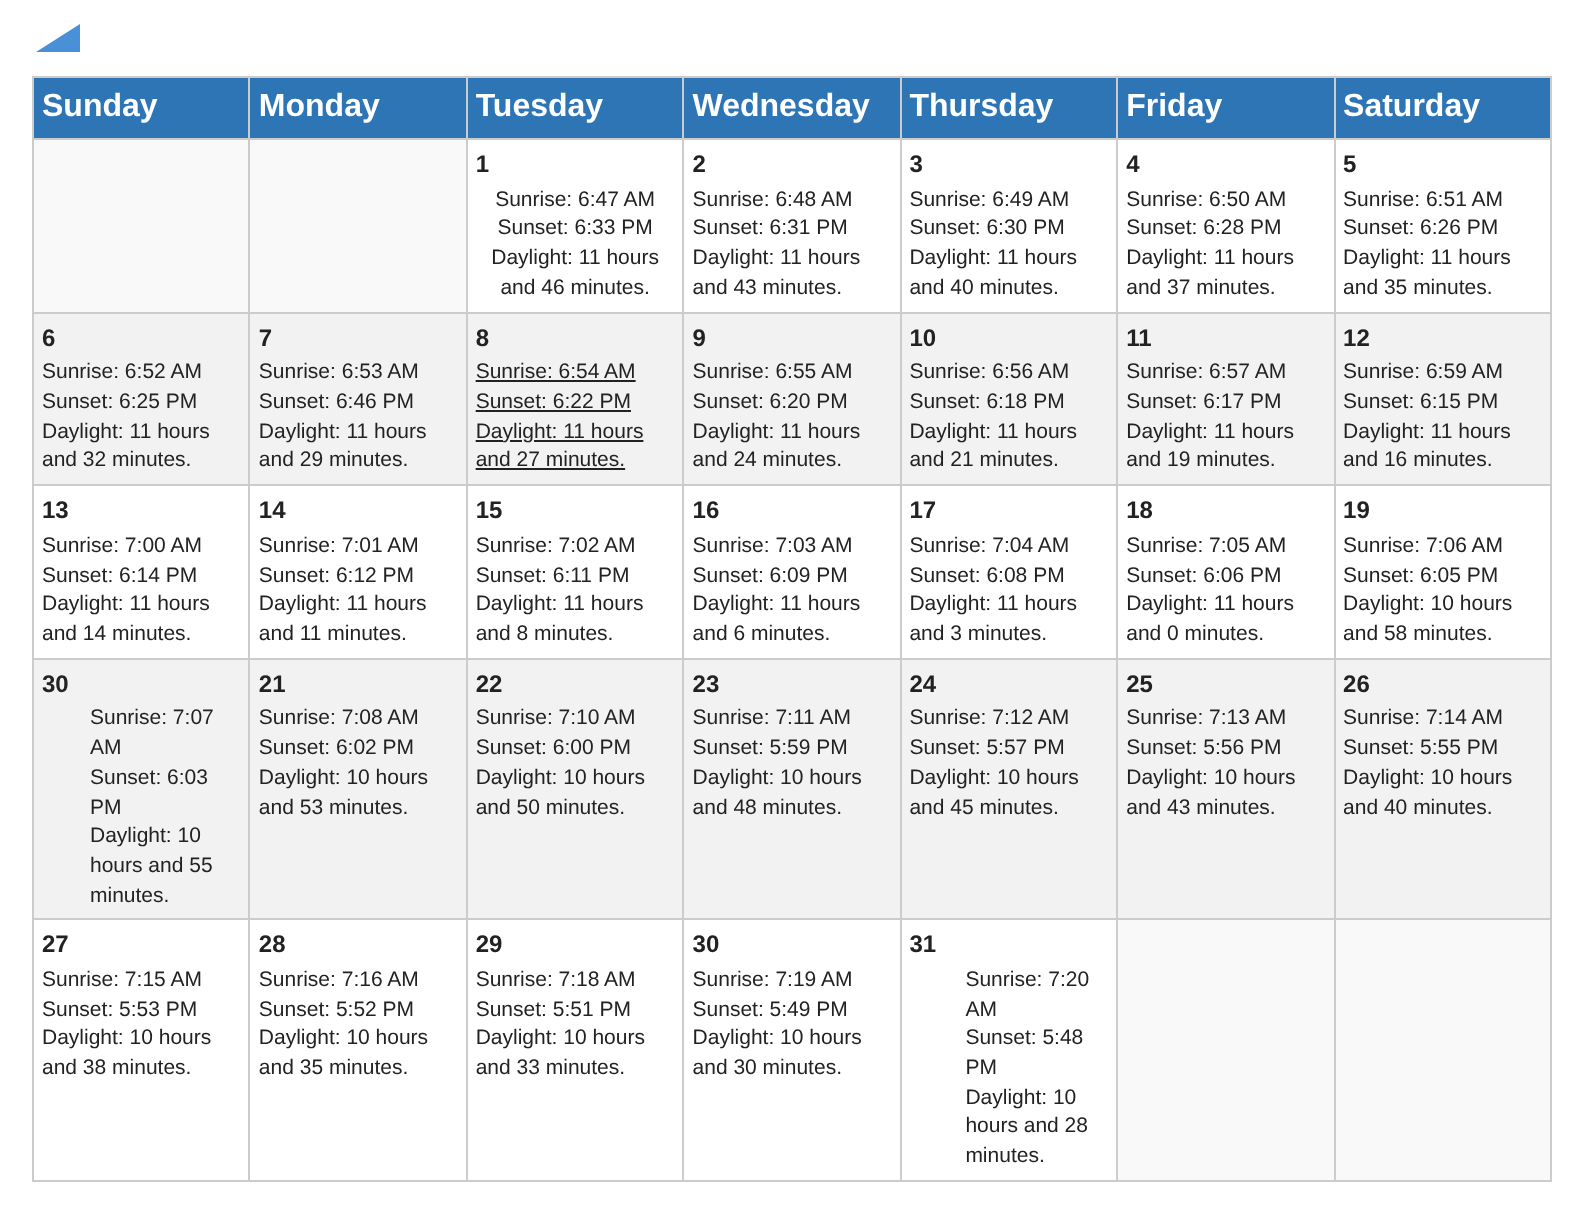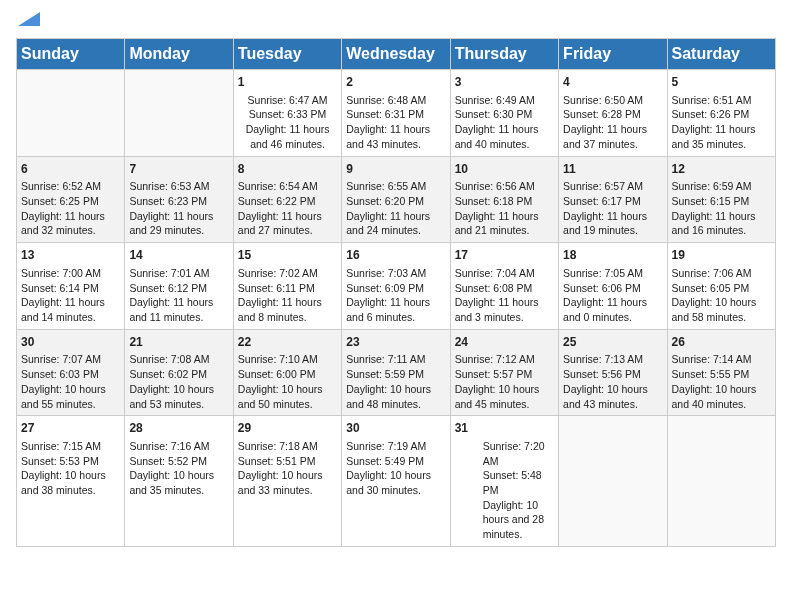--- a/index.html
+++ b/index.html
@@ -158,26 +158,26 @@
       <tr class="row-alt">
         <td>
           <span class="day-number">6</span>
           <div class="day-info" style="white-space: pre-line;">Sunrise: 6:52 AM
 Sunset: 6:25 PM
 Daylight: 11 hours and 32 minutes.</div>
         </td>
         <td>
           <span class="day-number">7</span>
           <div class="day-info" style="white-space: pre-line;">Sunrise: 6:53 AM
-Sunset: 6:23 PM
+Sunset: 6:46 PM
 Daylight: 11 hours and 29 minutes.</div>
         </td>
         <td>
           <span class="day-number">8</span>
-          <div class="day-info" style="white-space: pre-line;">Sunrise: 6:54 AM
+          <div class="day-info" style="white-space: pre-line; text-decoration: underline;">Sunrise: 6:54 AM
 Sunset: 6:22 PM
 Daylight: 11 hours and 27 minutes.</div>
         </td>
         <td>
           <span class="day-number">9</span>
           <div class="day-info" style="white-space: pre-line;">Sunrise: 6:55 AM
 Sunset: 6:20 PM
 Daylight: 11 hours and 24 minutes.</div>
         </td>
         <td>
@@ -239,21 +239,21 @@
         <td>
           <span class="day-number">19</span>
           <div class="day-info" style="white-space: pre-line;">Sunrise: 7:06 AM
 Sunset: 6:05 PM
 Daylight: 10 hours and 58 minutes.</div>
         </td>
       </tr>
       <tr class="row-alt">
         <td>
           <span class="day-number">30</span>
-          <div class="day-info" style="white-space: pre-line;">Sunrise: 7:07 AM
+          <div class="day-info" style="white-space: pre-line; margin-left: 24px;">Sunrise: 7:07 AM
 Sunset: 6:03 PM
 Daylight: 10 hours and 55 minutes.</div>
         </td>
         <td>
           <span class="day-number">21</span>
           <div class="day-info" style="white-space: pre-line;">Sunrise: 7:08 AM
 Sunset: 6:02 PM
 Daylight: 10 hours and 53 minutes.</div>
         </td>
         <td>

